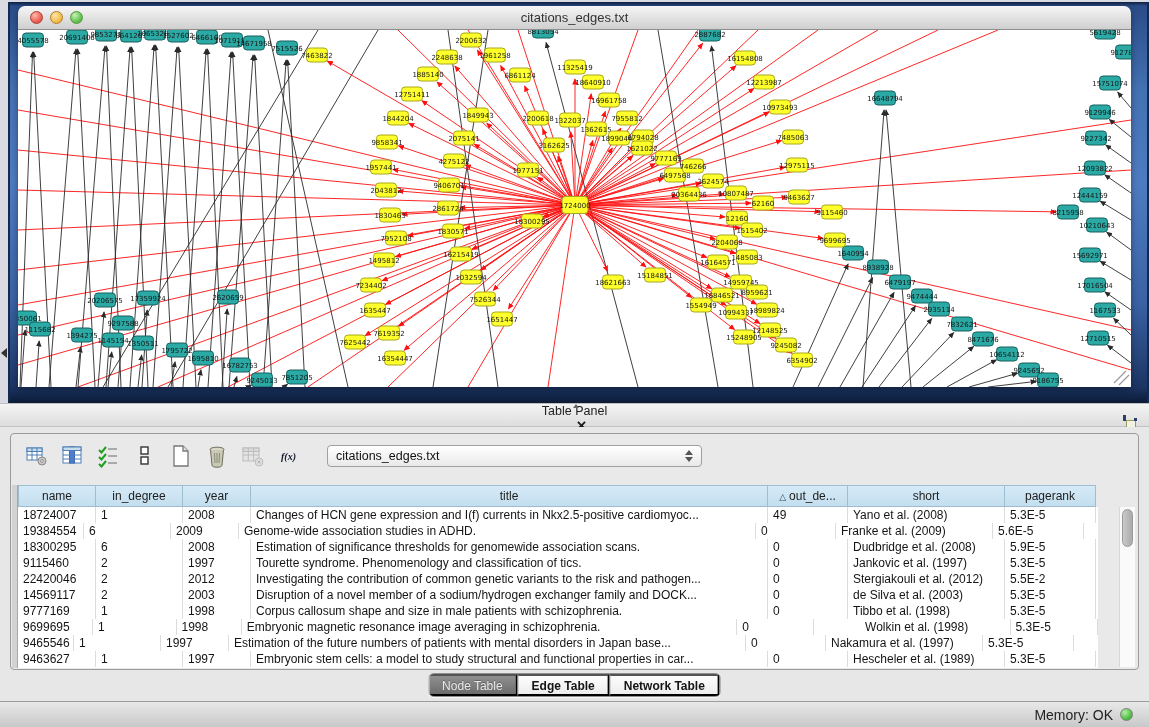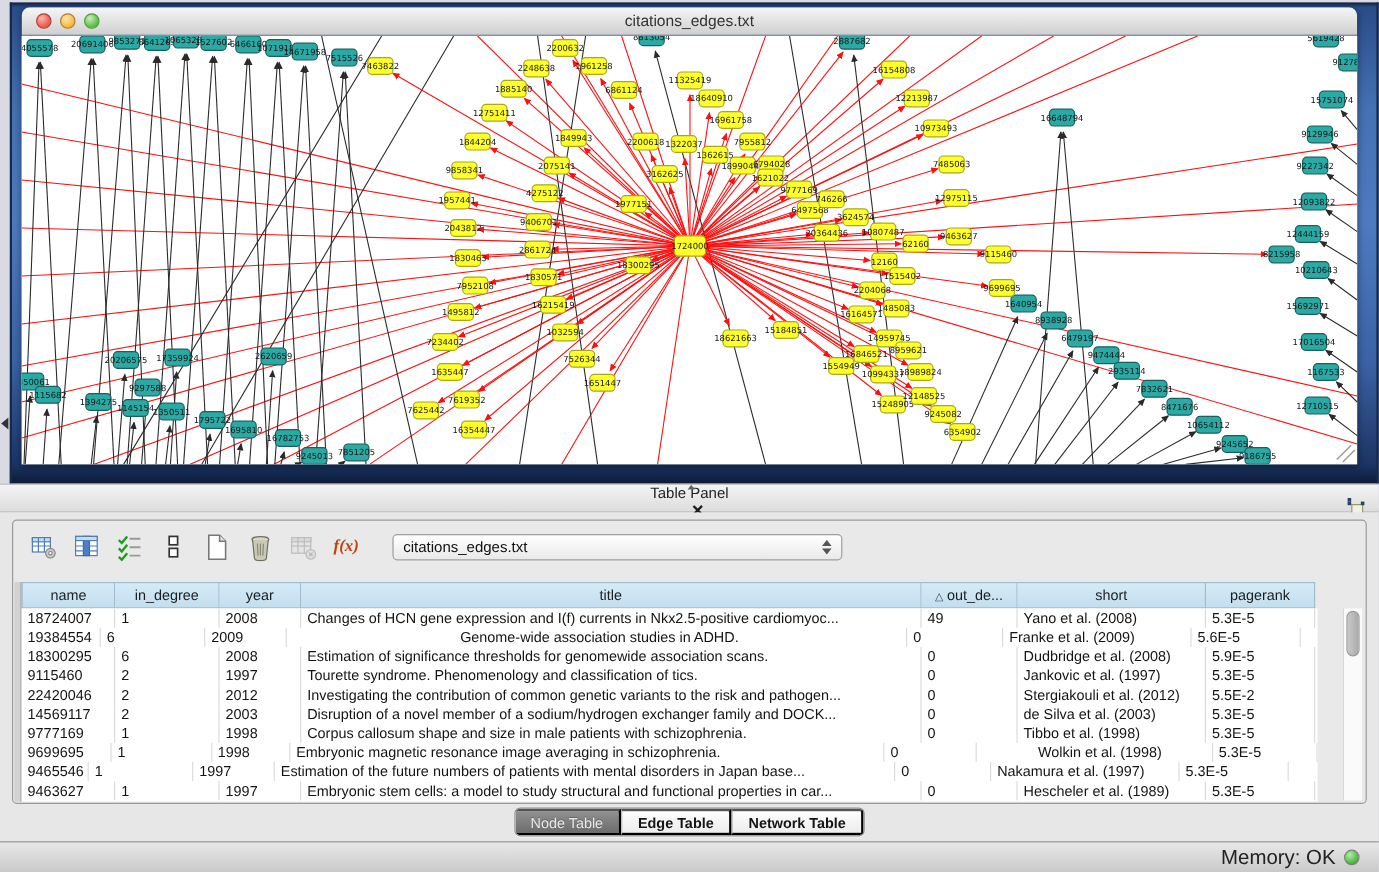--- a/index.html
+++ b/index.html
@@ -41,21 +41,21 @@
   .tp-float .d2{position:absolute;left:0;bottom:0;width:3px;height:3px;background:#27406E;}
   .tp-float .d3{position:absolute;right:0;top:0;width:3px;height:3px;background:#27406E;}
   .tp-close{margin-left:14px;font-weight:900;font-size:17px;line-height:15px;color:#1A1A1A;cursor:default;}
 
   
   .tp-body{position:absolute;left:0;top:427px;width:1149px;height:274px;background:#E7E7E7;}
   .tp-container{position:absolute;left:10px;top:6px;width:1129px;height:237px;box-sizing:border-box;
      background:#E9E9E9;border:1px solid #9B9B9B;border-radius:4px;}
   .toolbar{position:absolute;left:12px;top:7px;height:30px;display:flex;align-items:center;gap:9px;}
   .tbtn{width:27px;height:27px;padding:0;margin:0;border:none;background:transparent;display:flex;align-items:center;justify-content:center;}
-  .fx{font-family:"Liberation Serif","DejaVu Serif",serif;font-style:italic;font-weight:bold;font-size:14px;color:#c2410c;}
+  .fx{font-family:"Liberation Serif","DejaVu Serif",serif;font-style:italic;font-weight:bold;font-size:10px;color:#0f172a;}
   .combo{margin-left:16px;width:375px;height:22px;box-sizing:border-box;border:1px solid #A0A0A0;border-radius:4px;
      background:linear-gradient(#FFFFFF,#E9E9E9);display:flex;align-items:center;padding:0 8px;font-size:12.5px;color:#111;}
   .combo-arrows{margin-left:auto;display:flex;flex-direction:column;gap:2px;align-items:center;}
   .combo-arrows .up{width:0;height:0;border-left:4px solid transparent;border-right:4px solid transparent;border-bottom:5px solid #555;}
   .combo-arrows .dn{width:0;height:0;border-left:4px solid transparent;border-right:4px solid transparent;border-top:5px solid #555;}
 
   .gutter{position:absolute;left:1px;top:51px;width:5px;bottom:1px;background:#D2D2D2;border-right:1px solid #A8A8A8;}
   .thead{position:absolute;left:7px;top:51px;height:22px;display:flex;}
   .th{box-sizing:border-box;height:22px;background:linear-gradient(#D6EAF7,#C3DEEF);
       border:1px solid #9FBDD1;border-left:none;font-size:12px;color:#1d1d1d;text-align:center;line-height:20px;
@@ -73,21 +73,21 @@
      border:1px solid #8E8E8E;border-radius:5px;overflow:hidden;background:#fff;box-shadow:0 1px 0 rgba(255,255,255,.7);}
   .seg{padding:0 13px;font-size:12px;font-weight:bold;color:#151515;line-height:21px;
      border-left:1px solid #B9B9B9;background:linear-gradient(#FDFDFD,#EDEDED);}
   .seg:first-child{border-left:none;}
   .seg.active{background:linear-gradient(#909090,#6C6C6C);color:#E9E9E9;font-weight:normal;text-shadow:0 -1px 0 rgba(0,0,0,.25);}
 
   
   .status-bar{position:absolute;left:0;top:701px;width:1149px;height:26px;box-sizing:border-box;
      background:linear-gradient(#E8E8E8,#C9C9C9);border-top:1px solid #9C9C9C;
      display:flex;align-items:center;justify-content:flex-end;padding-right:16px;gap:7px;
-     font-size:17px;color:#222;}
+     font-size:14px;color:#222;}
   .mem-dot{width:13px;height:13px;border-radius:50%;box-sizing:border-box;
      background:radial-gradient(circle at 35% 30%,#B0F0A4,#49B53C 70%);border:1px solid #7F7F7F;}
 </style>
 </head>
 <body>
 
 <div class="network-region">
   <div class="blue-frame">
     <div class="net-window">
       <div class="titlebar">
@@ -646,21 +646,21 @@
           <div class="td" style="width: 68px;">2008</div>
           <div class="td" style="width: 517px;">Changes of HCN gene expression and I(f) currents in Nkx2.5-positive cardiomyoc...</div>
           <div class="td" style="width: 80px;">49</div>
           <div class="td" style="width: 157px;">Yano et al. (2008)</div>
           <div class="td" style="width: 91px;">5.3E-5</div>
         </div>
         <div class="trow">
           <div class="td" style="width: 66px;">19384554</div>
           <div class="td" style="width: 87px;">6</div>
           <div class="td" style="width: 68px;">2009</div>
-          <div class="td" style="width: 517px; text-align: center;">Genome-wide association studies in ADHD.</div>
+          <div class="td" style="width: 517px;">Genome-wide association studies in ADHD.</div>
           <div class="td" style="width: 80px;">0</div>
           <div class="td" style="width: 157px;">Franke et al. (2009)</div>
           <div class="td" style="width: 91px;">5.6E-5</div>
         </div>
         <div class="trow">
           <div class="td" style="width: 78px;">18300295</div>
           <div class="td" style="width: 87px;">6</div>
           <div class="td" style="width: 68px;">2008</div>
           <div class="td" style="width: 517px;">Estimation of significance thresholds for genomewide association scans.</div>
           <div class="td" style="width: 80px;">0</div>

